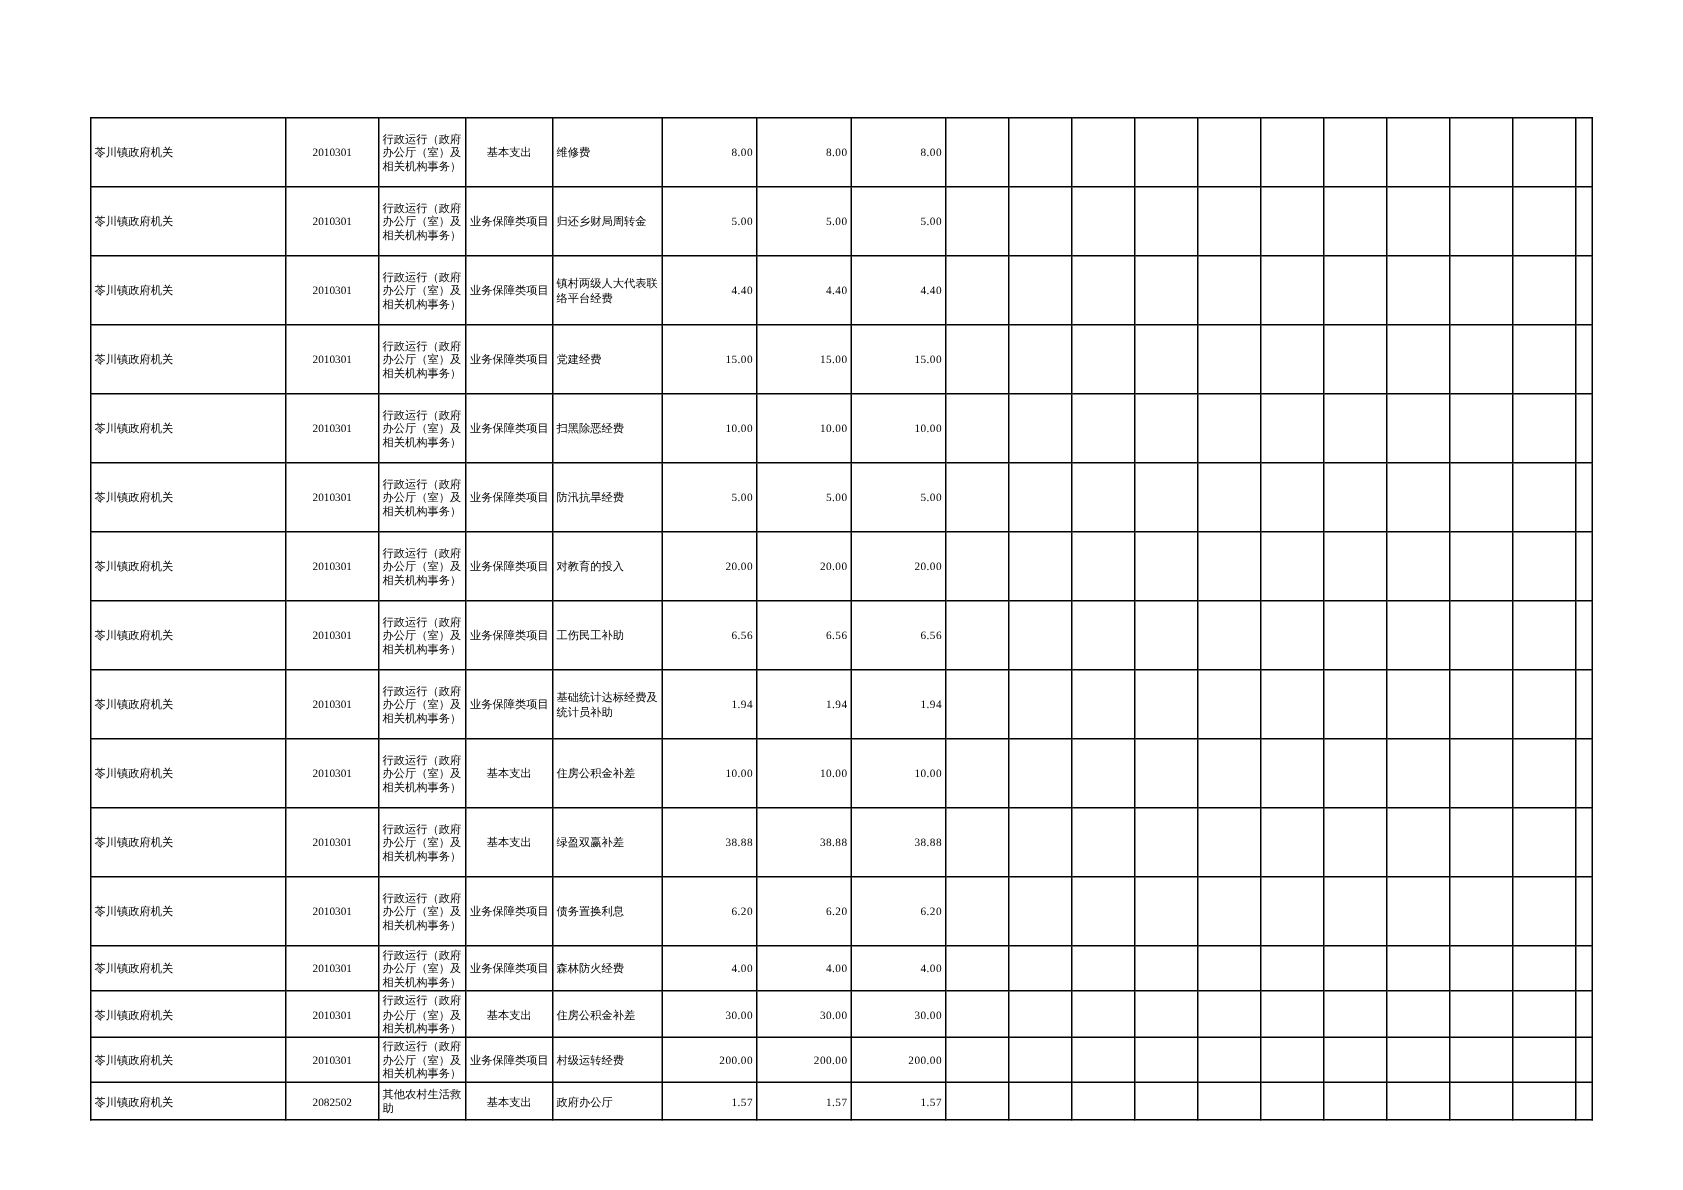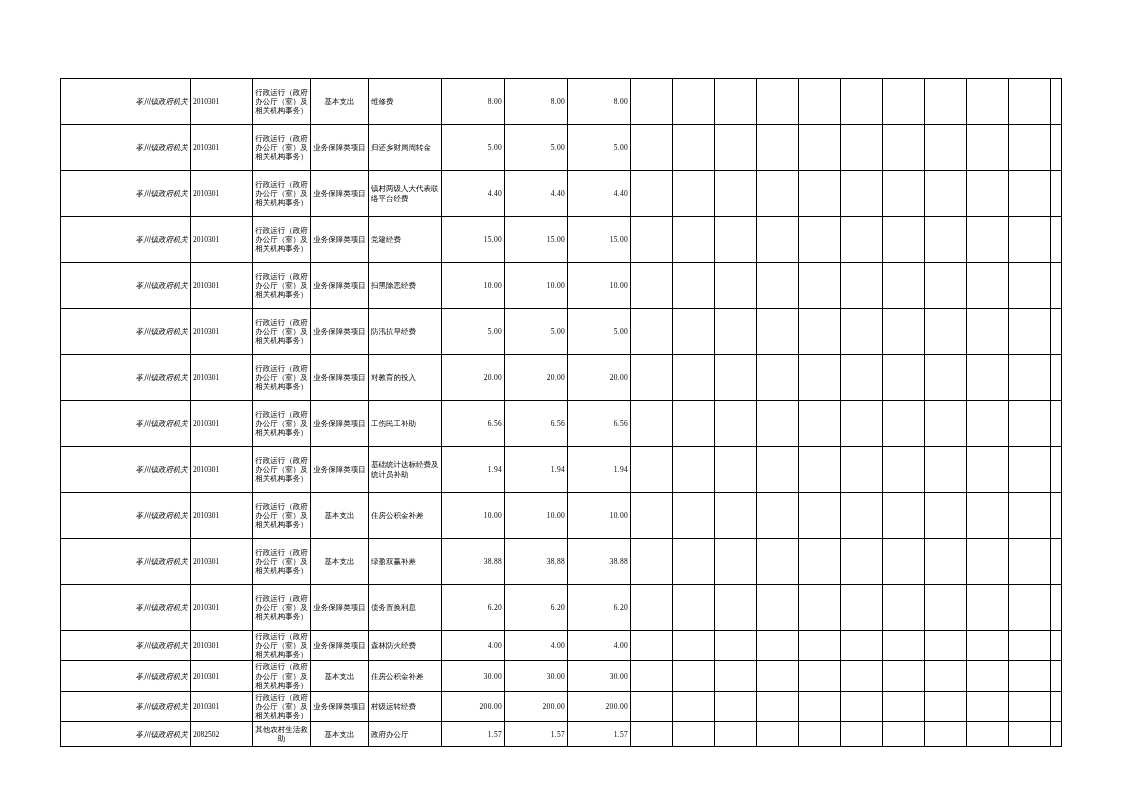--- a/index.html
+++ b/index.html
@@ -37,23 +37,23 @@
   }
   
   col.c-unit   { width: 130px; }
   col.c-code   { width: 62px;  }
   col.c-func   { width: 58px;  }
   col.c-kind   { width: 58px;  }
   col.c-proj   { width: 73px;  }
   col.c-num    { width: 63px;  }
   col.c-blank  { width: 42px;  }
 
-  td.unit   { text-align: right; padding-left: 4px; font-style: italic; }
-  td.code   { text-align: left; padding-left: 4px; }
-  td.func   { text-align: center; font-size: 7px; line-height: 1.15; padding-left: 2px; margin-top: 23px; }
+  td.unit   { text-align: left; padding-left: 4px; }
+  td.code   { text-align: center; padding-left: 4px; }
+  td.func   { text-align: left; font-size: 7px; line-height: 1.15; padding-left: 2px; margin-top: 23px; }
   td.kind   { text-align: center; padding-left: 2px; }
   td.proj   { text-align: left; padding-left: 2px; font-size: 7.5px; margin-left: 32px; }
   td.num    { text-align: right; padding-right: 6px; letter-spacing: 0.3px; margin-top: 20px; }
   td.blank  { }
 </style>
 </head>
 <body>
 
 <div id="sheet">
   <table class="budget">

